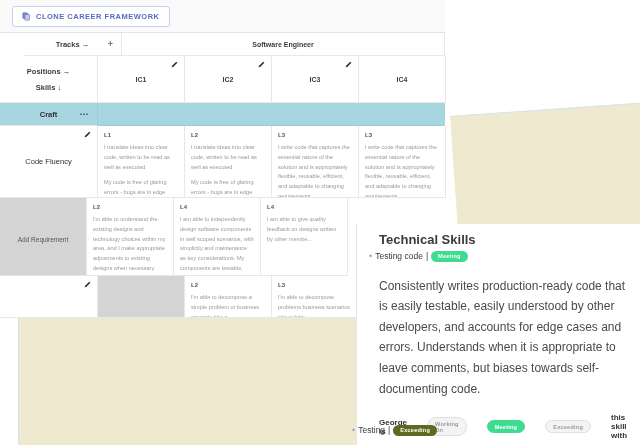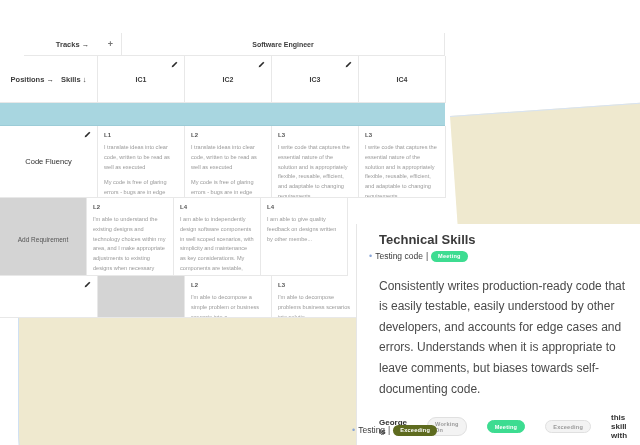--- a/index.html
+++ b/index.html
@@ -61,21 +61,21 @@
     font-size: 9px; color: #777; cursor: pointer; line-height: 1;
   }
   .track-head {
     flex: 1; height: 23px; display: flex; align-items: center; justify-content: center;
     font-size: 7px; font-weight: bold; color: #3c3c3c;
     border-right: 1px solid #e8e8e8; border-bottom: 1px solid #e8e8e8; background:#fff;
   }
 
   
   .row-pos .c-label {
-    height: 47px; display: flex; flex-direction: row;
+    height: 47px; display: flex; flex-direction: column;
     align-items: center; justify-content: center; gap: 7px;
     font-size: 7.5px; font-weight: bold; color: #3c3c3c;
   }
   .row-pos .c-lvl {
     height: 47px; display: flex; align-items: center; justify-content: center;
     font-size: 7px; font-weight: bold; color: #3c3c3c;
   }
   .pencil { position: absolute; right: 6px; top: 5px; cursor: pointer; line-height: 0; }
 
   
@@ -147,20 +147,31 @@
   }
   .footer-rule { position: absolute; left: 356px; top: 408px; width: 1px; height: 37px; background: #e6e6e6; z-index: 4; }
 </style>
 </head>
 <body>
 
 <div id="root">
 
   <div class="blob blob-right"></div>
 
+  <div class="toolbar">
+    <div class="clone-btn">
+      <span>
+        <svg width="9" height="9" viewBox="0 0 16 16" fill="none">
+          <rect x="1.5" y="1.5" width="8.5" height="10" rx="1" fill="#7986cb" stroke="#5c6bc0"></rect>
+          <rect x="5" y="4.5" width="8.5" height="10" rx="1" fill="#c5cae9" stroke="#5c6bc0"></rect>
+        </svg>
+      </span>
+      <span>CLONE CAREER FRAMEWORK</span>
+    </div>
+  </div>
 
   <div class="grid">
 
     <div class="row row-tracks">
       <div class="cell c-label">
         <span>Tracks →</span>
         <span class="plus-btn">+</span>
       </div>
       <div class="track-head">
         <span>Software Engineer</span>
@@ -195,20 +206,24 @@
               <path d="M12 1.5l2.5 2.5L5 13.5 1.5 14.5 2.5 11z" fill="#2b2b2b"></path>
             </svg>
         </span>
       </div>
       <div class="cell c-lvl">
         <span>IC4</span>
       </div>
     </div>
 
     <div class="row row-craft">
+      <div class="cell c-label">
+        <span>Craft</span>
+        <span class="dots">⋯</span>
+      </div>
       <div class="craft-fill"></div>
     </div>
 
     <div class="row skill-row">
       <div class="cell c-label r1">
         <span>Code Fluency</span>
         <span class="pencil">
           <svg width="7" height="7" viewBox="0 0 16 16">
               <path d="M12 1.5l2.5 2.5L5 13.5 1.5 14.5 2.5 11z" fill="#2b2b2b"></path>
             </svg>

